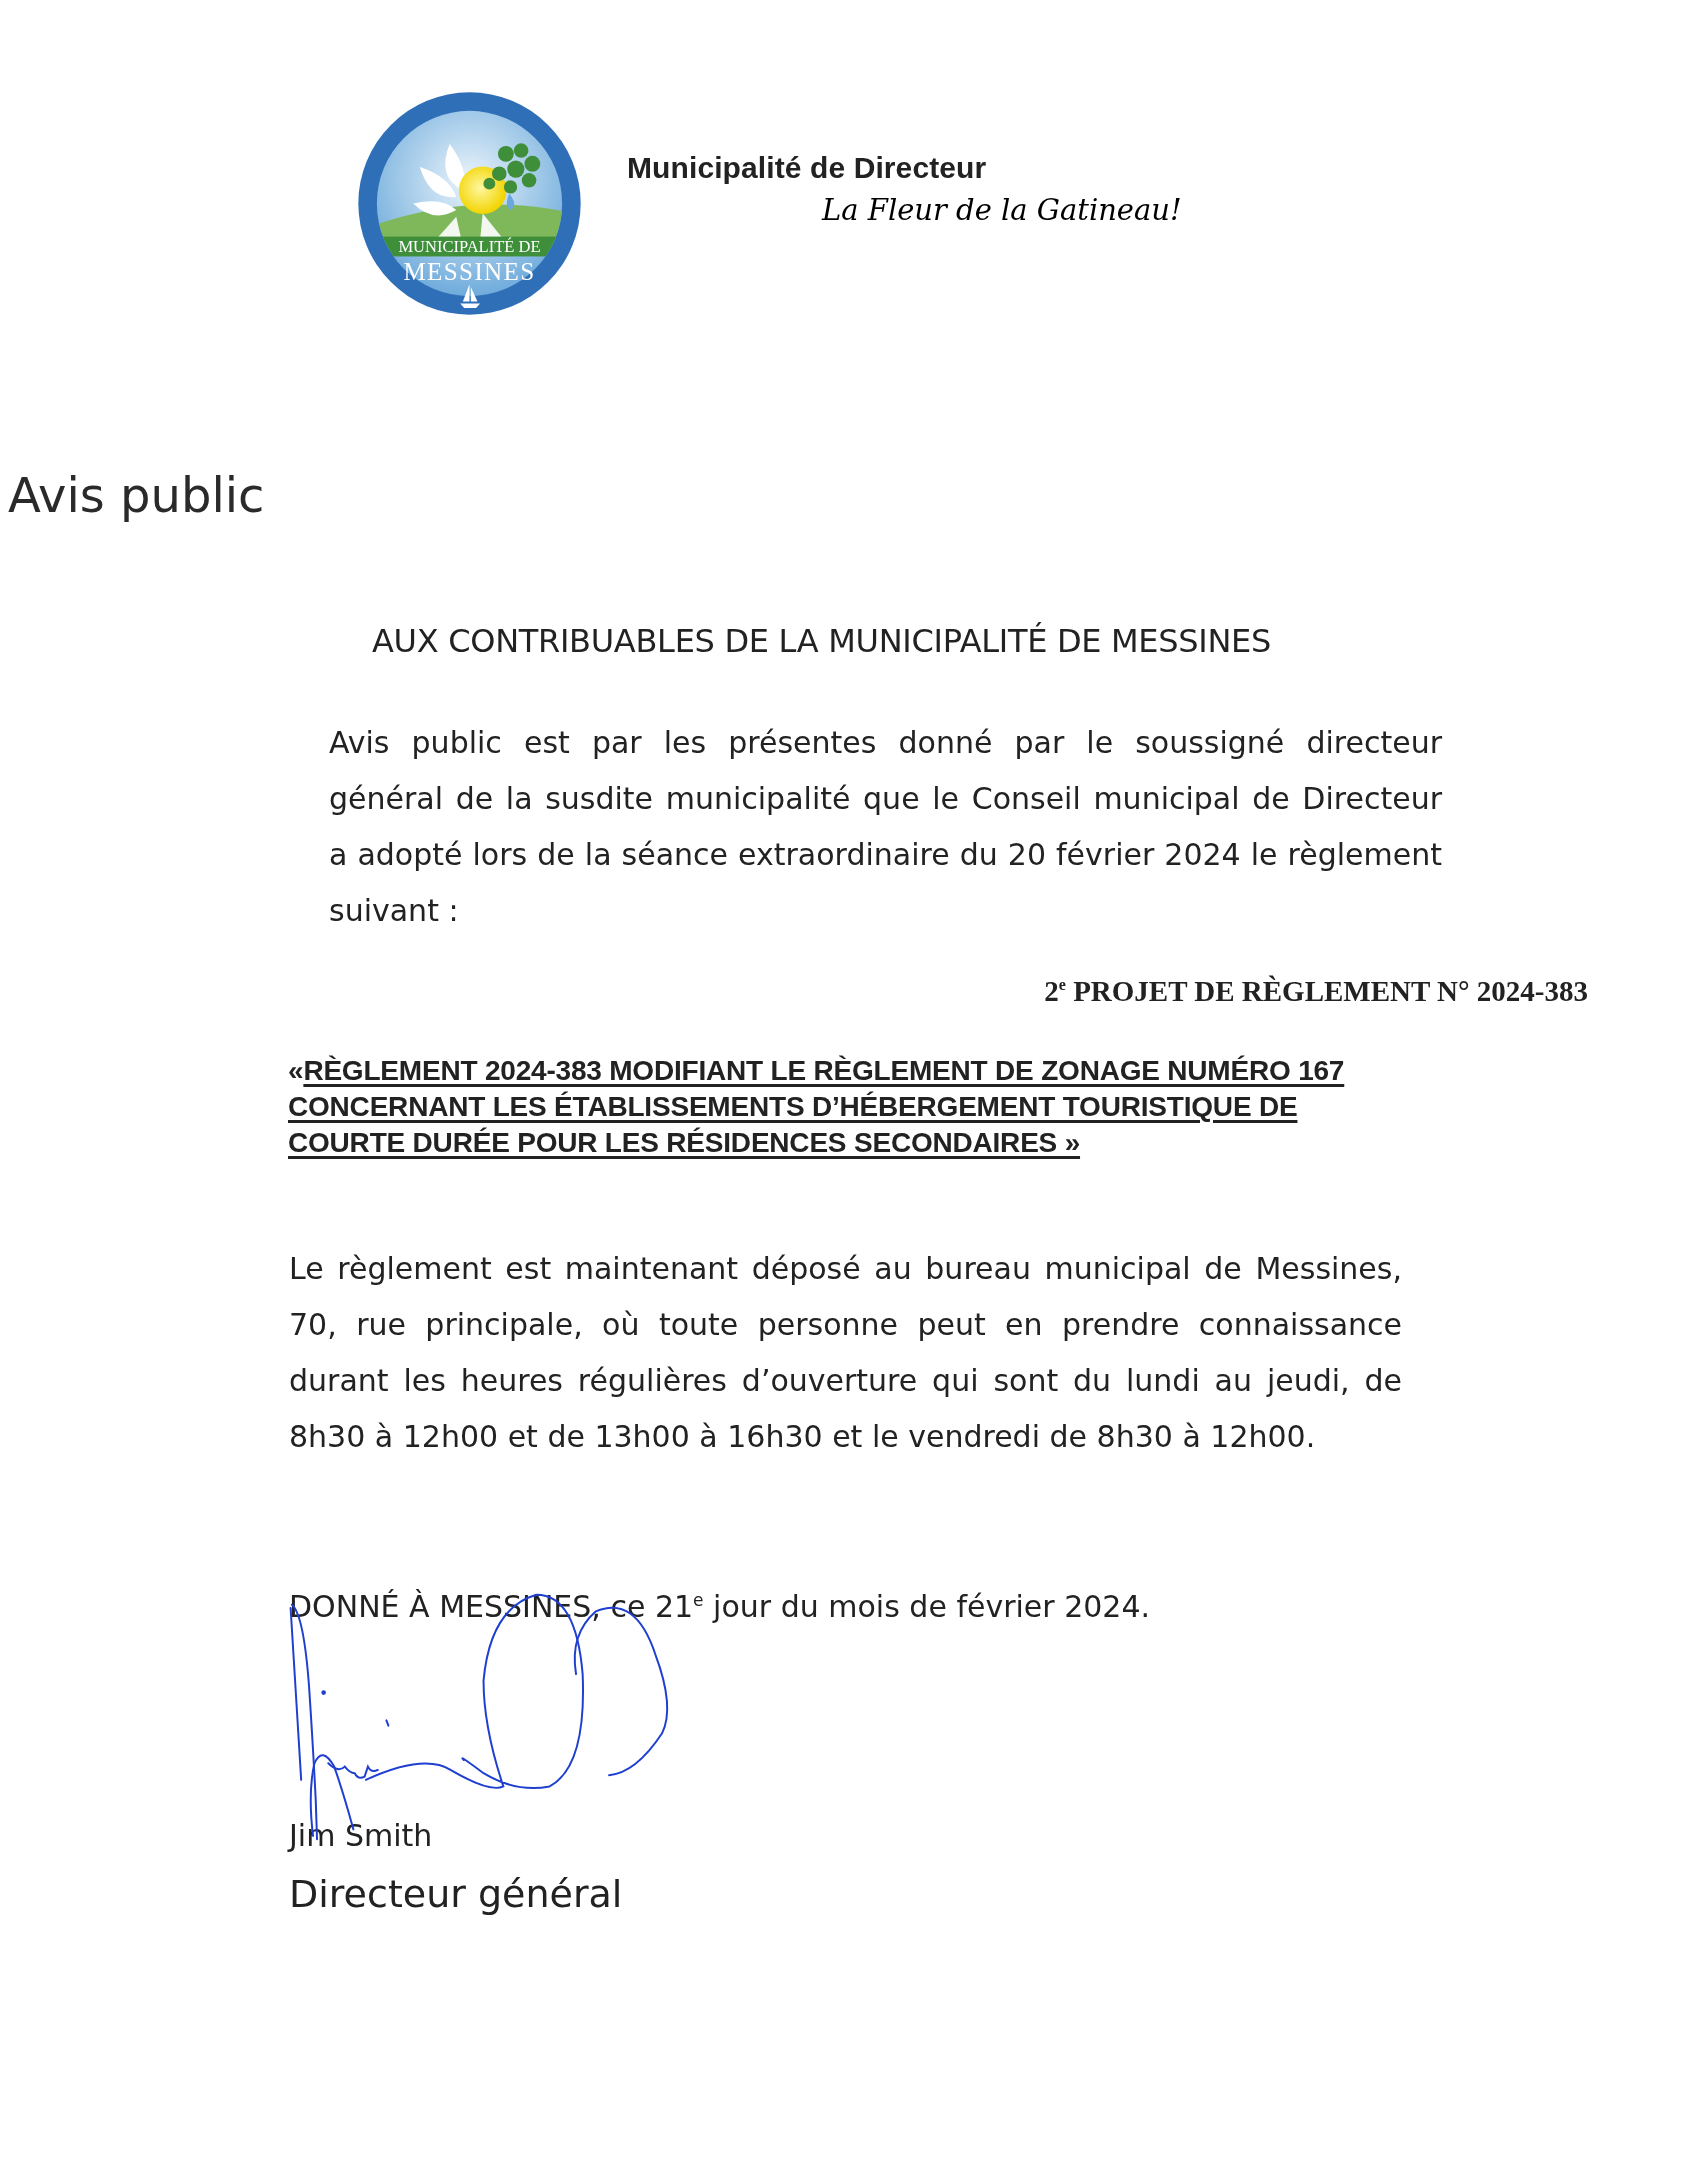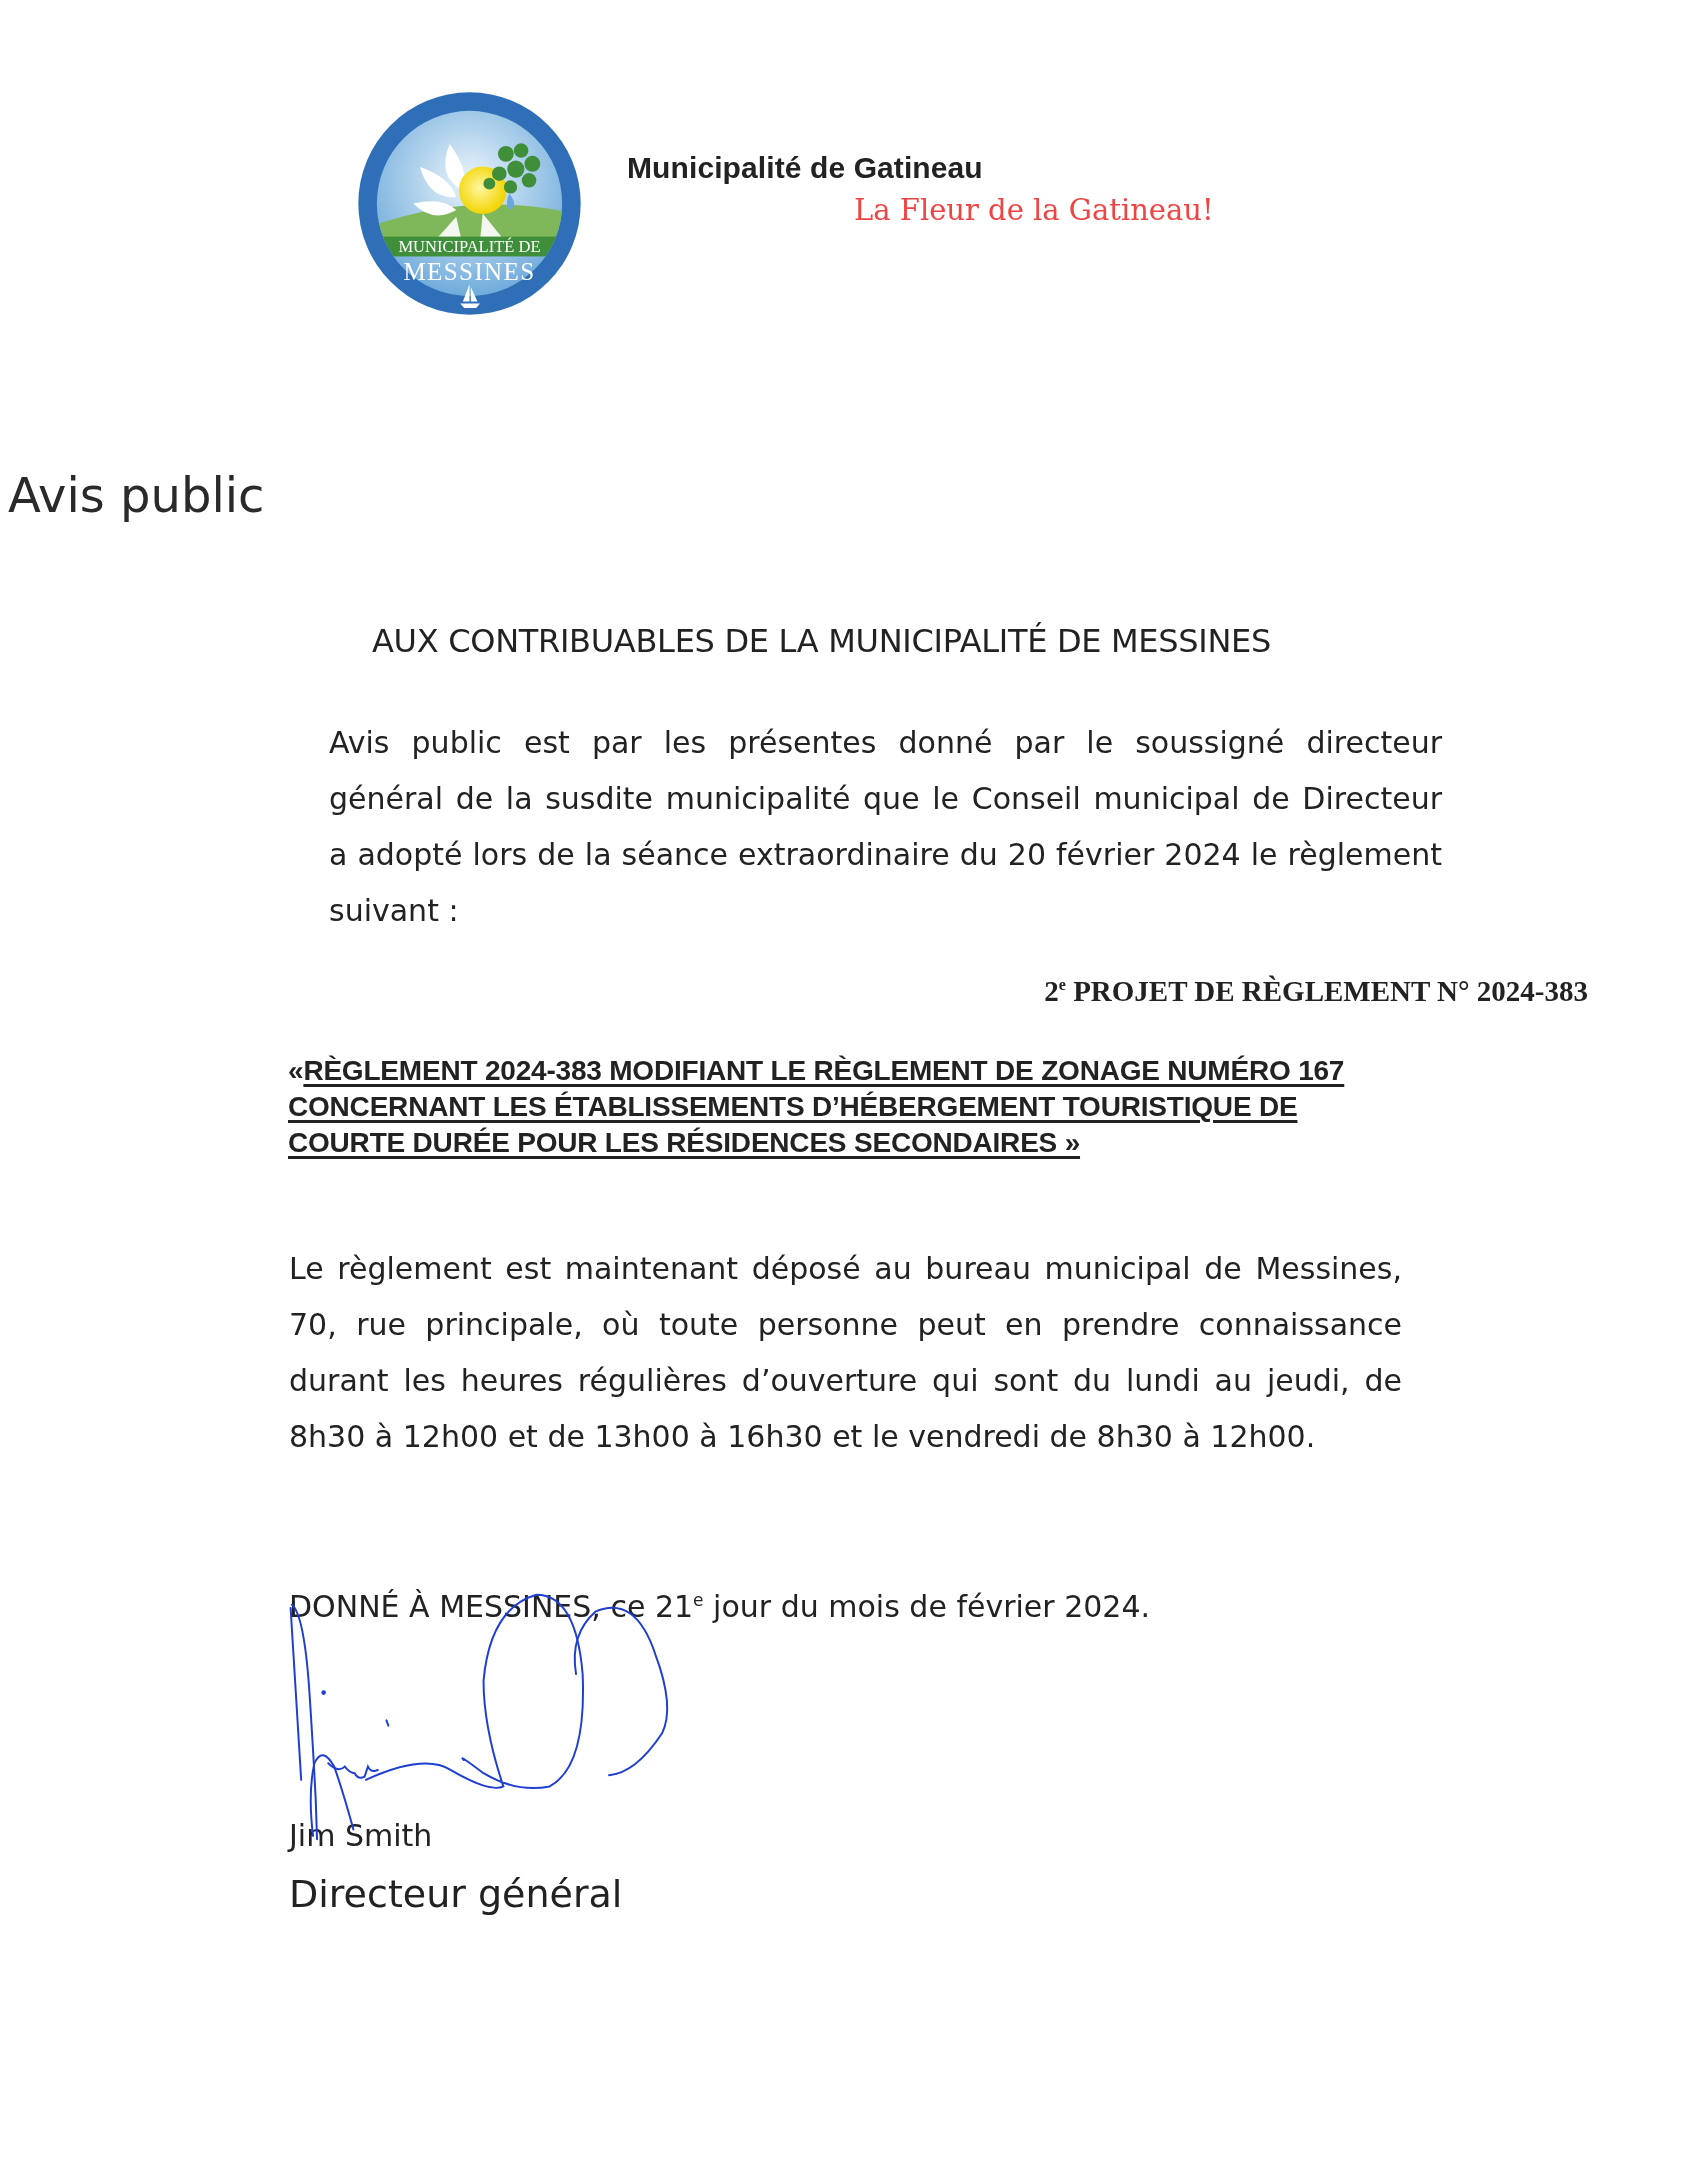--- a/index.html
+++ b/index.html
@@ -1,20 +1,20 @@
 <!DOCTYPE html>
 <html style="font-size:10.6px"><head>
 <meta charset="utf-8">
 <style>
   html, body { margin: 0; padding: 0; background: #ffffff; }
   body { width: 1687px; height: 2183px; position: relative; overflow: hidden; font-family: "Liberation Sans", sans-serif; color: #1e1e1e; }
   .abs { position: absolute; }
   #logo { left: 357px; top: 91px; width: 225px; height: 225px; }
   #org-name { left: 627px; top: 151px; font-size: 30px; font-weight: bold; color: #222; white-space: nowrap; letter-spacing: 0.1px; }
-  #tagline { left: 854px; top: 193px; font-family: "DejaVu Serif", serif; font-size: 29px; color: #ef4444; white-space: nowrap; }
+  #tagline { left: 822px; top: 193px; font-family: "DejaVu Serif", serif; font-style: italic; font-size: 29px; color: #000000; white-space: nowrap; }
   #title { left: 0; width: 1588px; top: 467px; text-align: left; font-size: 48px; color: #2a2a2a; font-family: "DejaVu Sans", sans-serif; font-weight: normal; padding-left: 8px; }
   #subtitle { left: 372px; top: 622px; font-size: 32px; font-family: "DejaVu Sans", sans-serif; color: #222; white-space: nowrap; letter-spacing: -0.3px; }
   .para { left: 289px; width: 1113px; font-family: "DejaVu Sans", sans-serif; font-size: 30px; line-height: 56px; text-align: justify; color: #222; }
   .para span.line { display: block; text-align: justify; text-align-last: justify; white-space: nowrap; }
   .para span.line.last { text-align-last: left; }
   #para1 { top: 715px; margin-left: 40px; }
   #project-heading { left: 0; width: 1588px; top: 975px; text-align: right; font-family: "Liberation Serif", serif; font-weight: bold; font-size: 29px; color: #222; }
   #project-heading sup { font-size: 16px; }
   #reg-title { left: 288px; top: 1053px; font-family: "Liberation Sans", sans-serif; font-weight: bold; font-size: 28px; line-height: 36px; color: #222; letter-spacing: -0.2px; }
   #reg-title .rl { display: block; white-space: nowrap; }
@@ -68,21 +68,21 @@
   </g>
   <text x="170" y="244" text-anchor="middle" font-family="Liberation Serif, serif" font-size="25" fill="#ffffff">MUNICIPALITÉ DE</text>
   <text x="170" y="285" text-anchor="middle" font-family="Liberation Serif, serif" font-size="38" fill="#ffffff" letter-spacing="2">MESSINES</text>
   <g fill="#ffffff">
     <path d="M170 292 L170 318 L160 318 Z"></path>
     <path d="M172 296 L172 318 L182 318 Z"></path>
     <path d="M156 321 L186 321 L180 328 L162 328 Z"></path>
   </g>
 </svg>
 
-<div id="org-name" class="abs">Municipalité de Gatineau</div>
+<div id="org-name" class="abs">Municipalité de Directeur</div>
 <div id="tagline" class="abs">La Fleur de la Gatineau!</div>
 
 <h1 id="title" class="abs" style="margin:0;">Avis public</h1>
 <div id="subtitle" class="abs">AUX CONTRIBUABLES DE LA MUNICIPALITÉ DE MESSINES</div>
 
 <div id="para1" class="abs para">
   <span class="line">Avis public est par les présentes donné par le soussigné directeur</span>
   <span class="line">général de la susdite municipalité que le Conseil municipal de Directeur</span>
   <span class="line">a adopté lors de la séance extraordinaire du 20 février 2024 le règlement</span>
   <span class="line last">suivant :</span>

